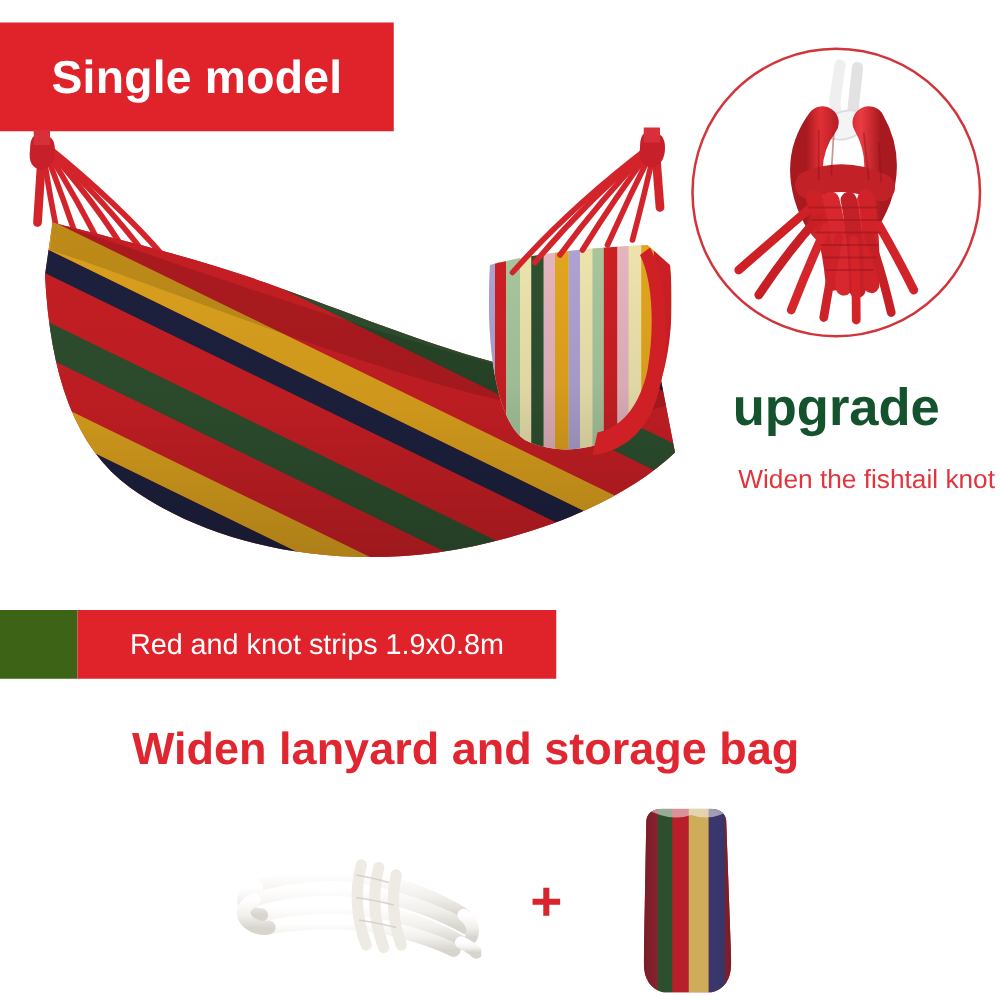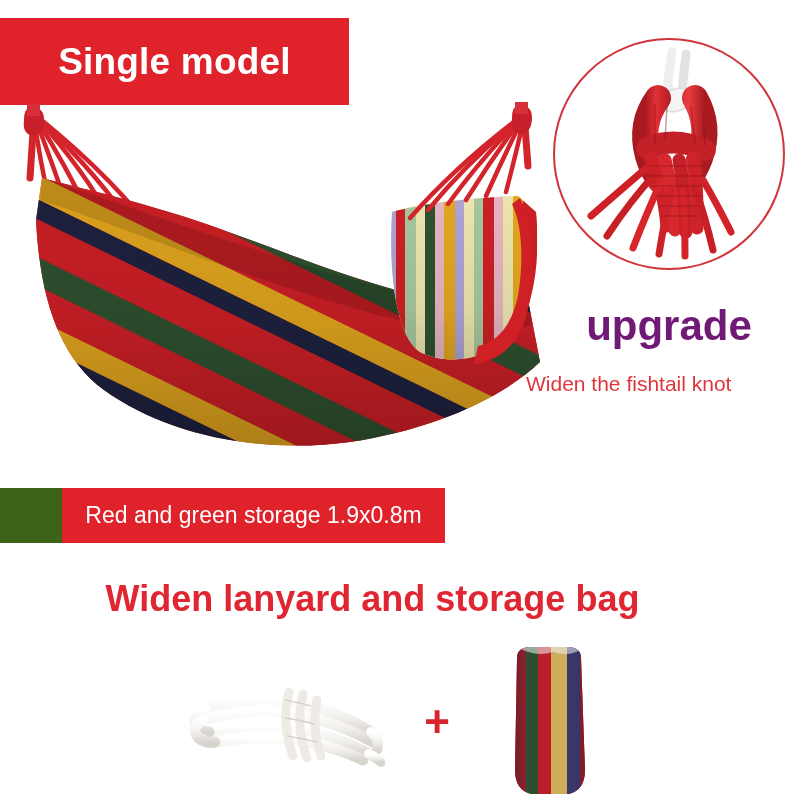--- a/index.html
+++ b/index.html
@@ -16,21 +16,21 @@
     height: 800px;
     background: #ffffff;
     overflow: hidden;
   }
 
   
   .badge-banner {
     position: absolute;
     left: 0;
     top: 18px;
-    width: 349px;
+    width: 315px;
     height: 87px;
     background: #e0222b;
     display: flex;
     align-items: center;
     justify-content: center;
   }
   .badge-banner .badge-text {
     color: #ffffff;
     font-size: 37px;
     font-weight: bold;
@@ -64,30 +64,30 @@
   }
   .knot-circle svg { display: block; }
 
   
   .upgrade-title {
     position: absolute;
     left: 553px;
     top: 302px;
     width: 232px;
     text-align: center;
-    color: #701a75;
+    color: #14532d;
     font-size: 42px;
     font-weight: bold;
   }
   .upgrade-sub {
     position: absolute;
     left: 526px;
     top: 372px;
     width: 270px;
-    text-align: left;
+    text-align: right;
     color: #e0353d;
     font-size: 21px;
     font-weight: normal;
   }
 
   
   .hammock-figure {
     position: absolute;
     left: 0;
     top: 100px;
@@ -357,21 +357,21 @@
       </g>
 
       <path d="M518 6 Q532 4 532 18 Q532 32 521 34 Q510 32 512 18 Q512 6 518 6 Z" fill="#c8202a"></path>
       <path d="M515 2 L528 2 L528 14 L515 14 Z" fill="#d8303a"></path>
     </svg>
   </div>
 
   <div class="spec-bar">
     <div class="spec-swatch"></div>
     <div class="spec-label-wrap">
-      <span class="spec-label">Red and green storage 1.9x0.8m</span>
+      <span class="spec-label">Red and knot strips 1.9x0.8m</span>
     </div>
   </div>
 
   <div class="bonus-headline">Widen lanyard and storage bag</div>
 
   <div class="accessory-row">
 
     <div class="accessory-rope">
       <svg width="200" height="100" viewBox="0 0 200 100" aria-hidden="true">
         <defs>

